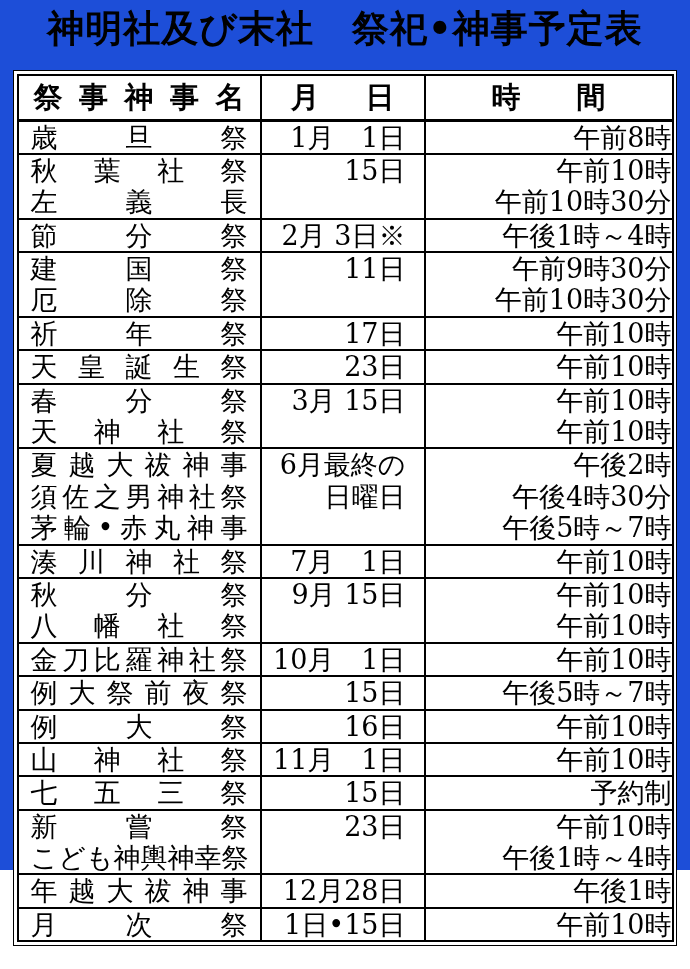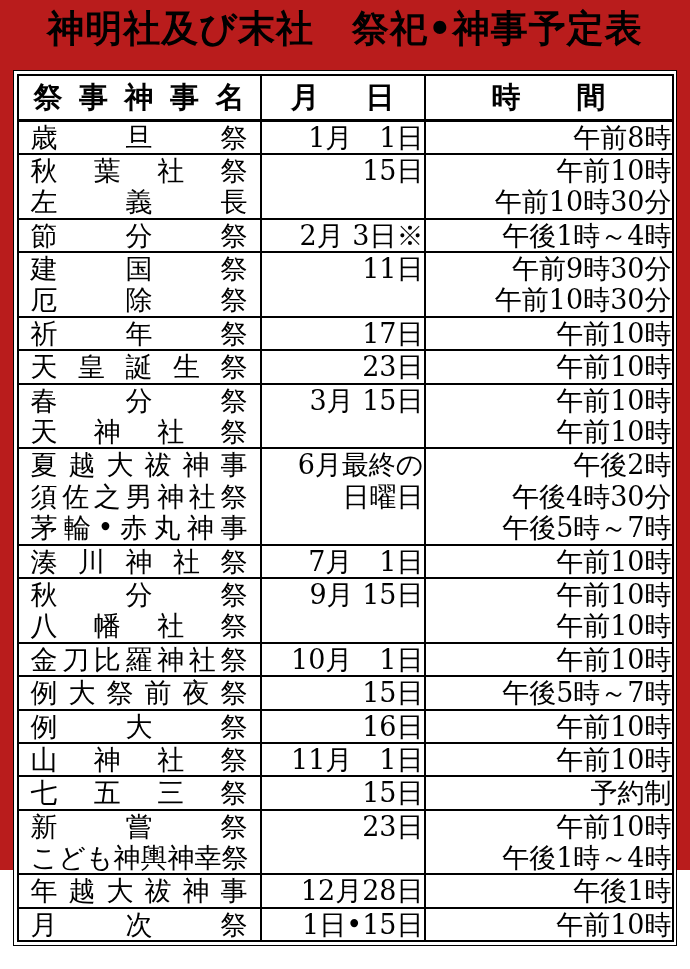--- a/index.html
+++ b/index.html
@@ -9,21 +9,21 @@
     width: 690px;
     height: 969px;
     overflow: hidden;
     font-family: "DejaVu Serif", "Liberation Serif", serif;
     color: #000000;
   }
   .page {
     position: relative;
     width: 690px;
     height: 870px;
-    background: #b91c1c;
+    background: #1d4ed8;
   }
   .doc-title {
     position: absolute;
     top: 4px;
     left: 0;
     width: 100%;
     text-align: center;
     font-size: 37px;
     font-weight: bold;
     letter-spacing: 1px;
@@ -75,20 +75,21 @@
     white-space: pre;
   }
   .name-line {
     display: flex;
     justify-content: space-between;
     align-items: center;
     padding: 0 12px;
   }
   .date-line {
     text-align: right;
+    padding-right: 18px;
   }
   .time-line {
     text-align: right;
     padding-left: 14px;
   }
 </style>
 </head>
 <body>
 
 <div class="page">

